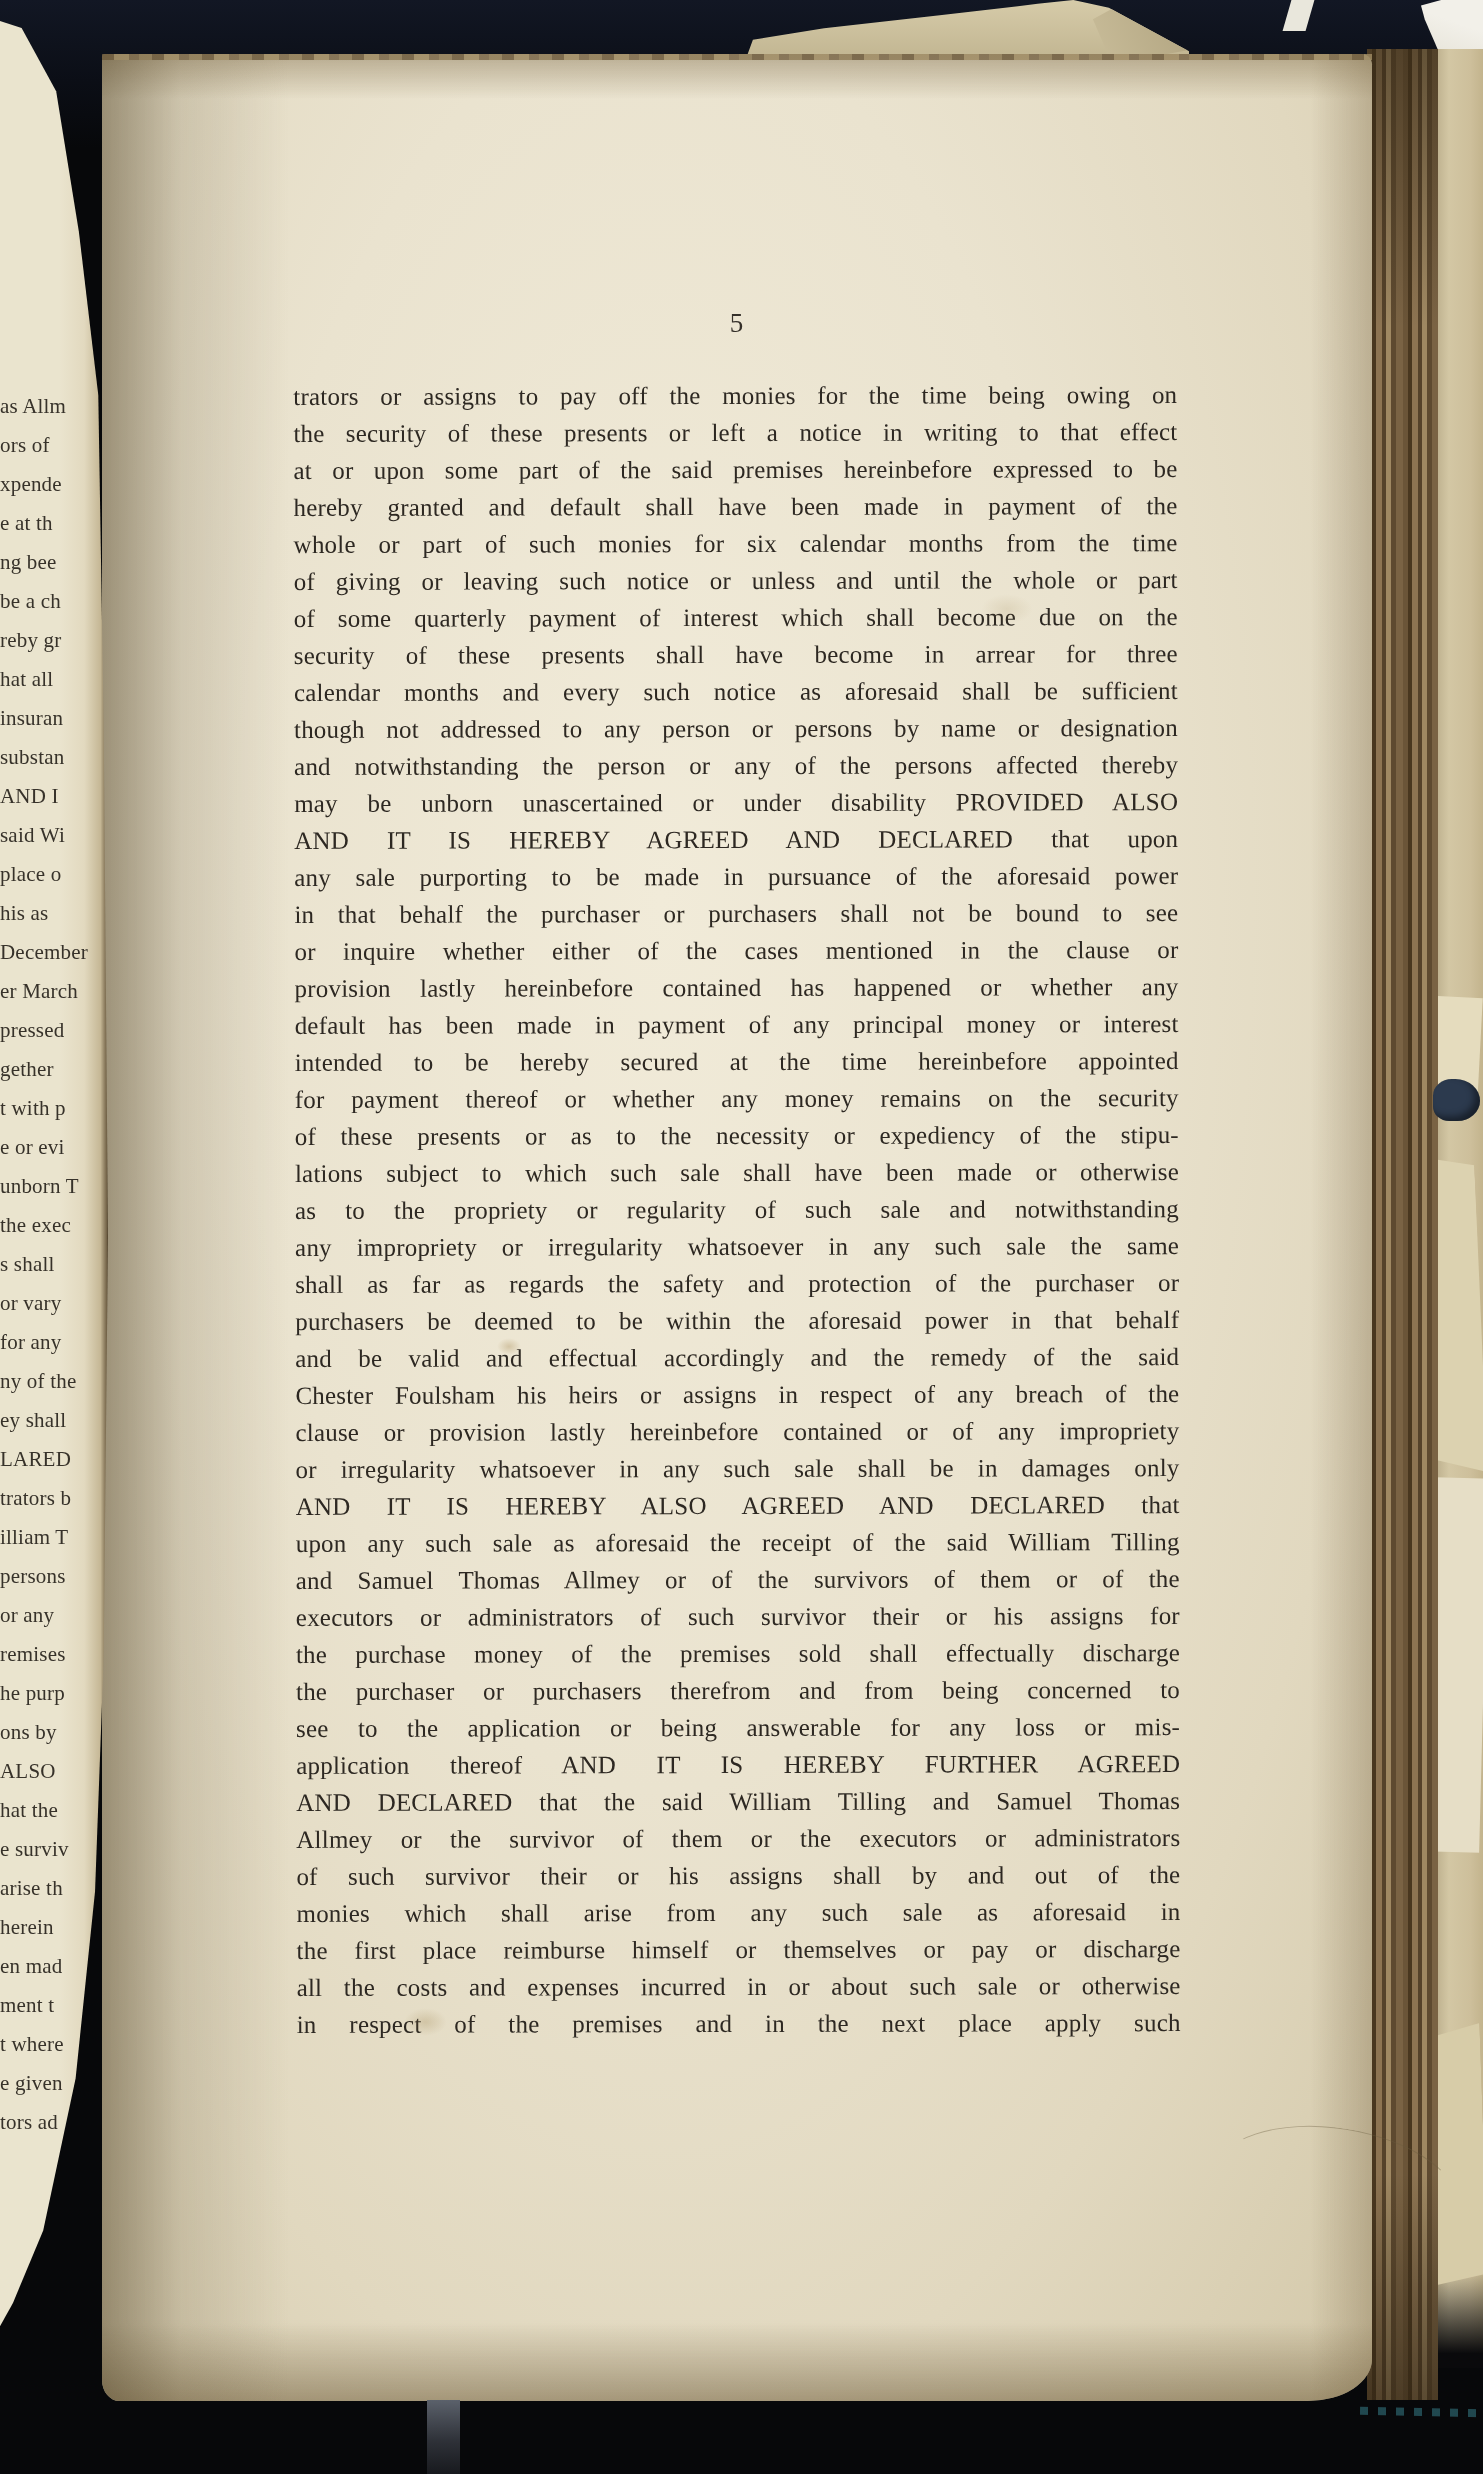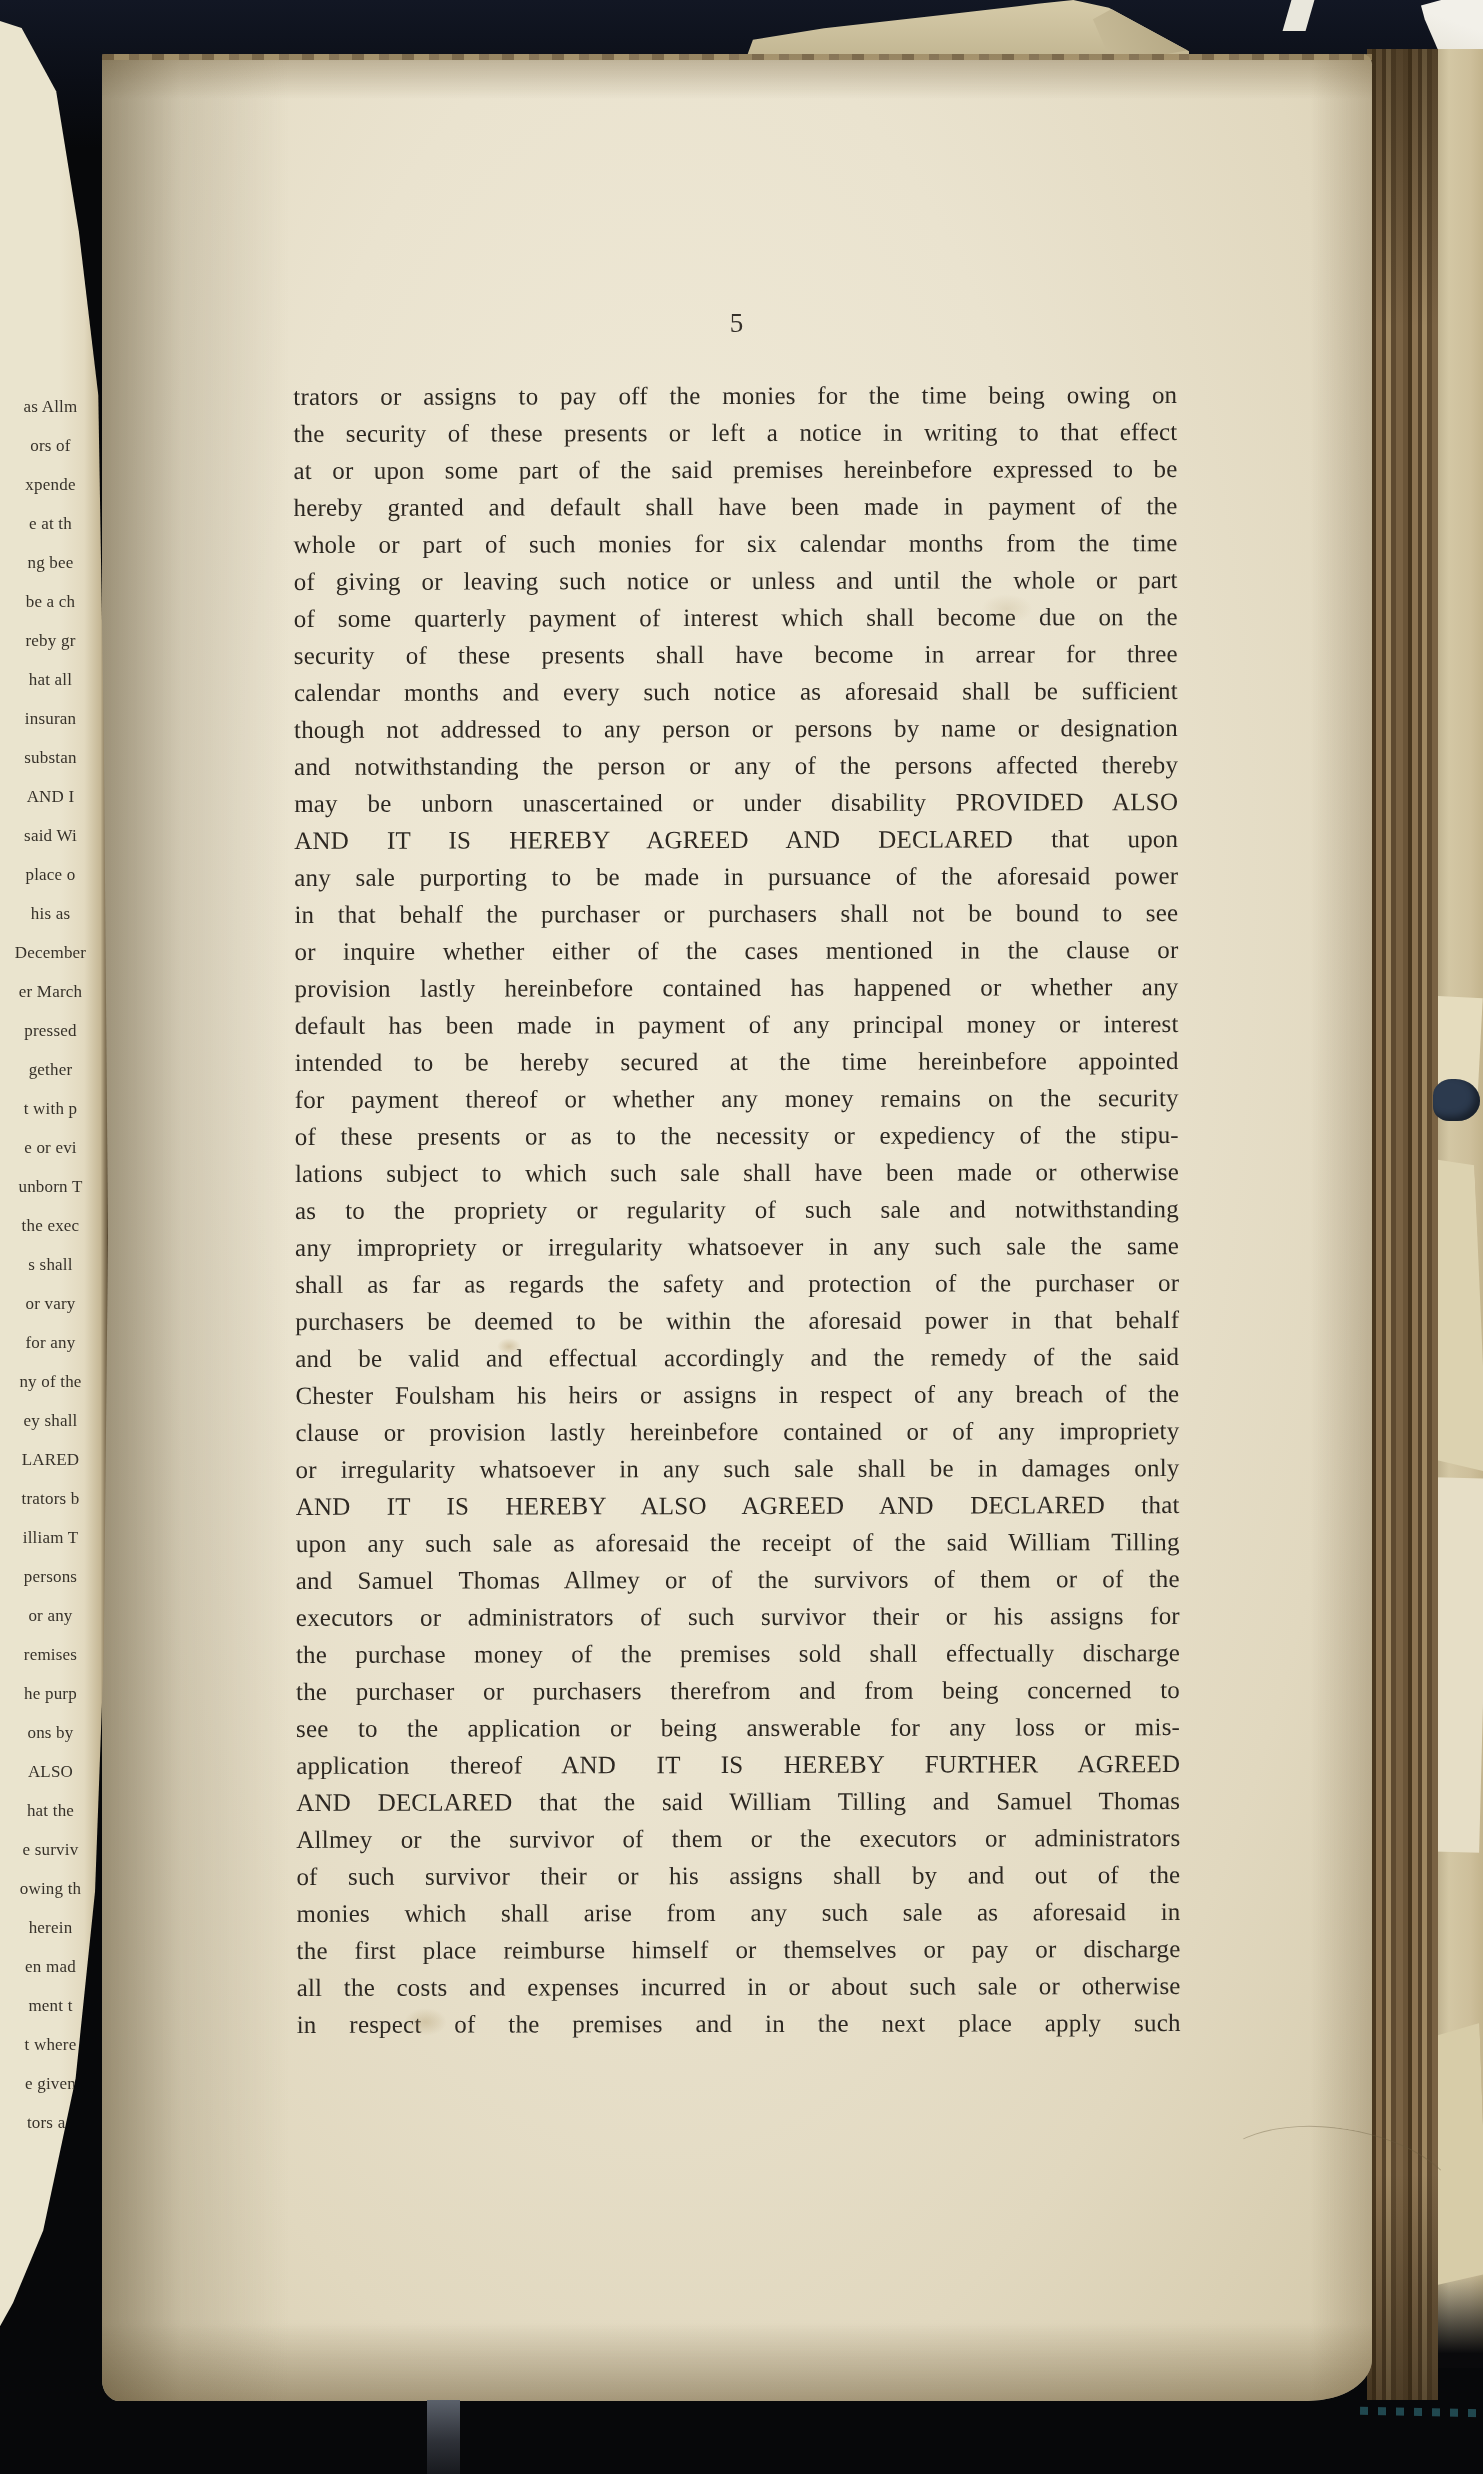--- a/index.html
+++ b/index.html
@@ -89,21 +89,21 @@
     background:radial-gradient(rgba(150,125,70,.15),rgba(150,125,70,0) 70%);}
   .pencil-arc{left:1108px;top:2074px;width:252px;height:130px;
     border:0.9px solid transparent;border-top:1.3px solid rgba(105,92,62,.38);
     border-radius:50%;transform:rotate(9deg);}
 
   
   .left-page{left:0;top:21px;width:108px;height:2338px;
     background:linear-gradient(90deg,#eae4ce 0 55%,#e2d9bf 78%,#c5b795 93%,#6f5f44 99%,#4a3d28 100%);
     clip-path:polygon(0% 0%,20% 0.3%,52% 3%,73% 9%,91% 16%,96% 30%,100% 52%,96% 70%,88% 80%,70% 88%,40% 94.5%,12% 97.6%,0% 98.6%);}
   .fragments{left:0;top:366px;right:7px;
-    font-size:17px;line-height:39px;color:#37322a;text-align:center;letter-spacing:0.2px;}
+    font-size:21px;line-height:39px;color:#37322a;text-align:left;letter-spacing:0.2px;}
   .fragment{position:static;display:block;white-space:nowrap;}
 
   
   .bottom-strip{left:427px;top:2400px;width:33px;height:75px;
     background:linear-gradient(180deg,#5b616b,#2e3138 55%,#17191d);}
   .stitches{left:1360px;top:2408px;width:122px;height:7.8px;opacity:.65;
     transform:rotate(1.2deg);
     background:repeating-linear-gradient(90deg,#2e6a74 0 7.8px,rgba(0,0,0,0) 7.8px 18px);}
 </style>
 </head>
@@ -216,21 +216,21 @@
         <div class="fragment">trators b</div>
         <div class="fragment">illiam T</div>
         <div class="fragment">persons</div>
         <div class="fragment">or any</div>
         <div class="fragment">remises</div>
         <div class="fragment">he purp</div>
         <div class="fragment">ons by</div>
         <div class="fragment">ALSO</div>
         <div class="fragment">hat the</div>
         <div class="fragment">e surviv</div>
-        <div class="fragment">owing th</div>
+        <div class="fragment">arise th</div>
         <div class="fragment">herein</div>
         <div class="fragment">en mad</div>
         <div class="fragment">ment t</div>
         <div class="fragment">t where</div>
         <div class="fragment">e given</div>
         <div class="fragment">tors ad</div>
       </div>
   </div>
 
   <div class="bottom-strip"></div>

